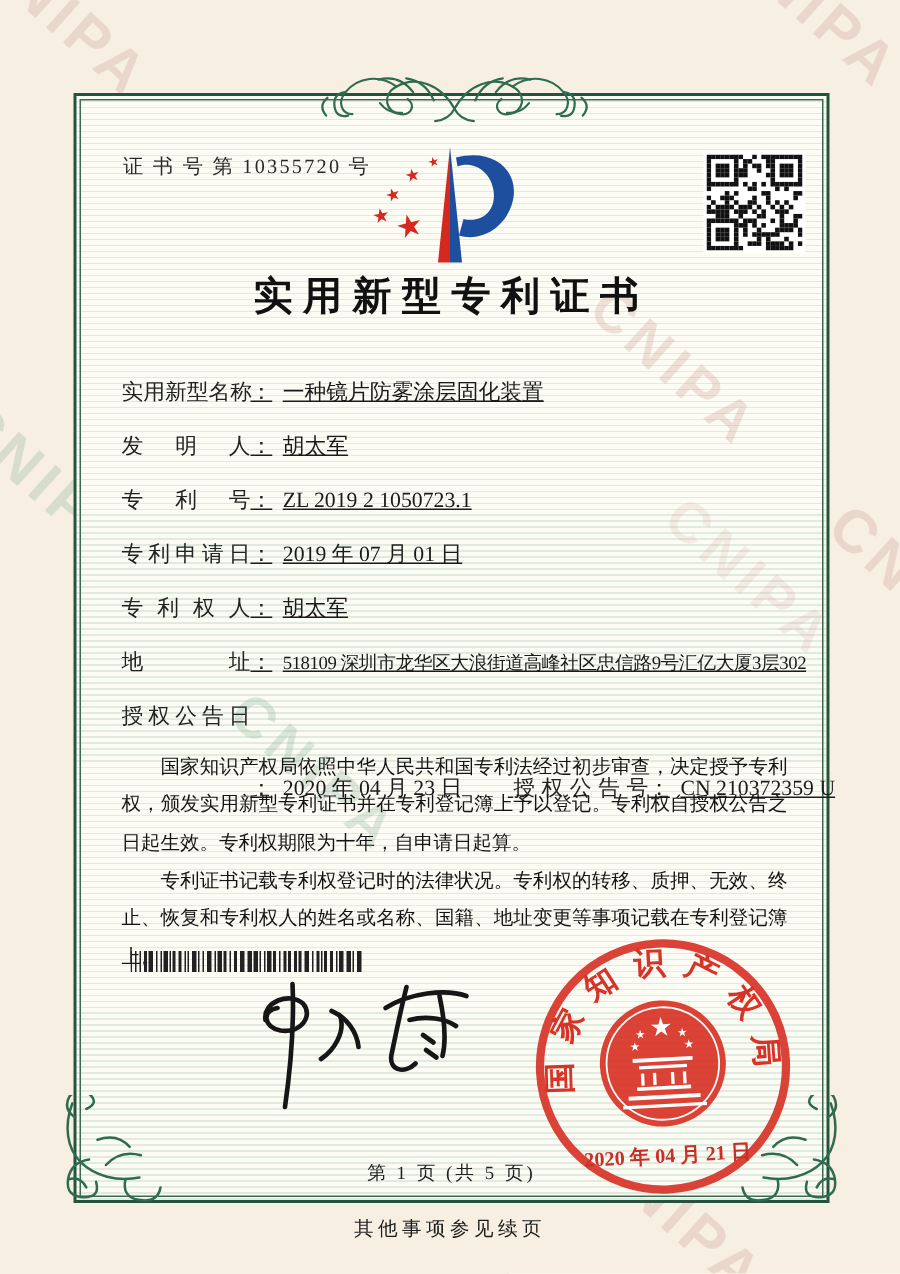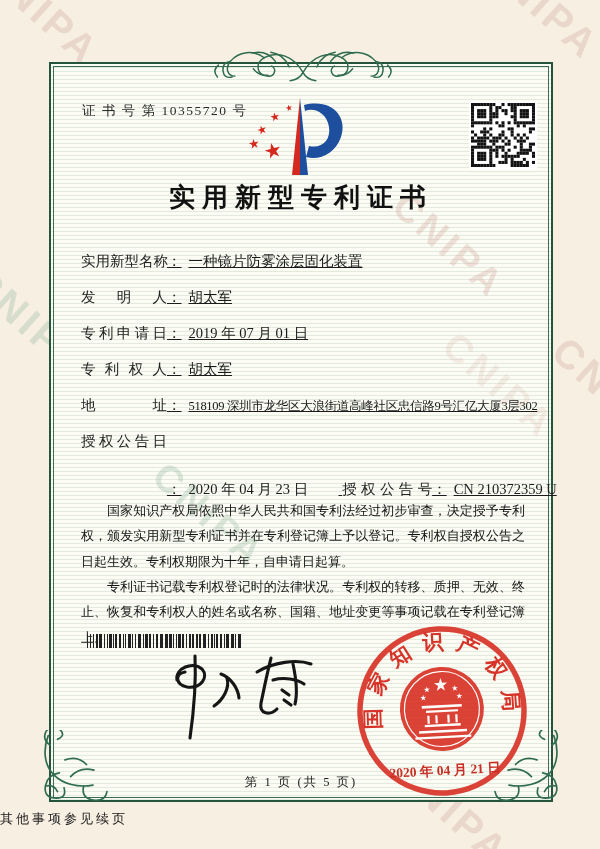--- a/index.html
+++ b/index.html
@@ -60,21 +60,21 @@
     font-family:"Liberation Sans","DejaVu Sans",sans-serif;font-weight:600;color:#222;}
   .sig{position:absolute;left:100px;top:584px;}
   .seal{position:absolute;left:303px;top:559px;mix-blend-mode:multiply;opacity:.95;
     transform:rotate(-3deg);}
   .pageinfo{position:absolute;left:0;right:0;top:710px;text-align:center;
     font-size:12.5px;letter-spacing:2px;color:#222;}
   .orn-top{position:absolute;left:160px;top:-24px;z-index:4;}
   .orn-bl{position:absolute;left:-14px;bottom:-14px;z-index:4;}
   .orn-br{position:absolute;right:-14px;bottom:-14px;z-index:4;transform:scaleX(-1);}
   .footnote{
-    position:absolute;left:0;right:0;top:810px;text-align:left;z-index:2;
+    position:absolute;left:0;right:0;top:810px;text-align:center;z-index:2;
     font-size:13px;letter-spacing:3px;color:#1a1a1a;
   }
 </style>
 </head>
 <body>
 
 <span class="wm pink" style="left:-30px;top:-12px;">CNIPA</span>
 <span class="wm pink" style="left:470px;top:-18px;">CNIPA</span>
 <span class="wm green" style="left:-42px;top:300px;">CNIPA</span>
 <span class="wm pink" style="left:540px;top:370px;">CNIPA</span>
@@ -379,20 +379,23 @@
     <div class="title">实用新型专利证书</div>
 
     <div class="fields">
       <div class="frow">
         <span class="flabel">实用新型名称</span><span class="fcolon">：</span><span class="fval">一种镜片防雾涂层固化装置</span>
       </div>
       <div class="frow">
         <span class="flabel">发明人</span><span class="fcolon">：</span><span class="fval">胡太军</span>
       </div>
       <div class="frow">
+        <span class="flabel">专利号</span><span class="fcolon">：</span><span class="fval">ZL 2019 2 1050723.1</span>
+      </div>
+      <div class="frow">
         <span class="flabel">专利申请日</span><span class="fcolon">：</span><span class="fval">2019 年 07 月 01 日</span>
       </div>
       <div class="frow">
         <span class="flabel">专利权人</span><span class="fcolon">：</span><span class="fval">胡太军</span>
       </div>
       <div class="frow">
         <span class="flabel">地址</span><span class="fcolon">：</span><span class="fval addr">518109 深圳市龙华区大浪街道高峰社区忠信路9号汇亿大厦3层302</span>
       </div>
       <div class="frow grant">
         <span class="flabel">授权公告日</span><span class="fcolon">：</span><span class="fval">2020 年 04 月 23 日</span>

